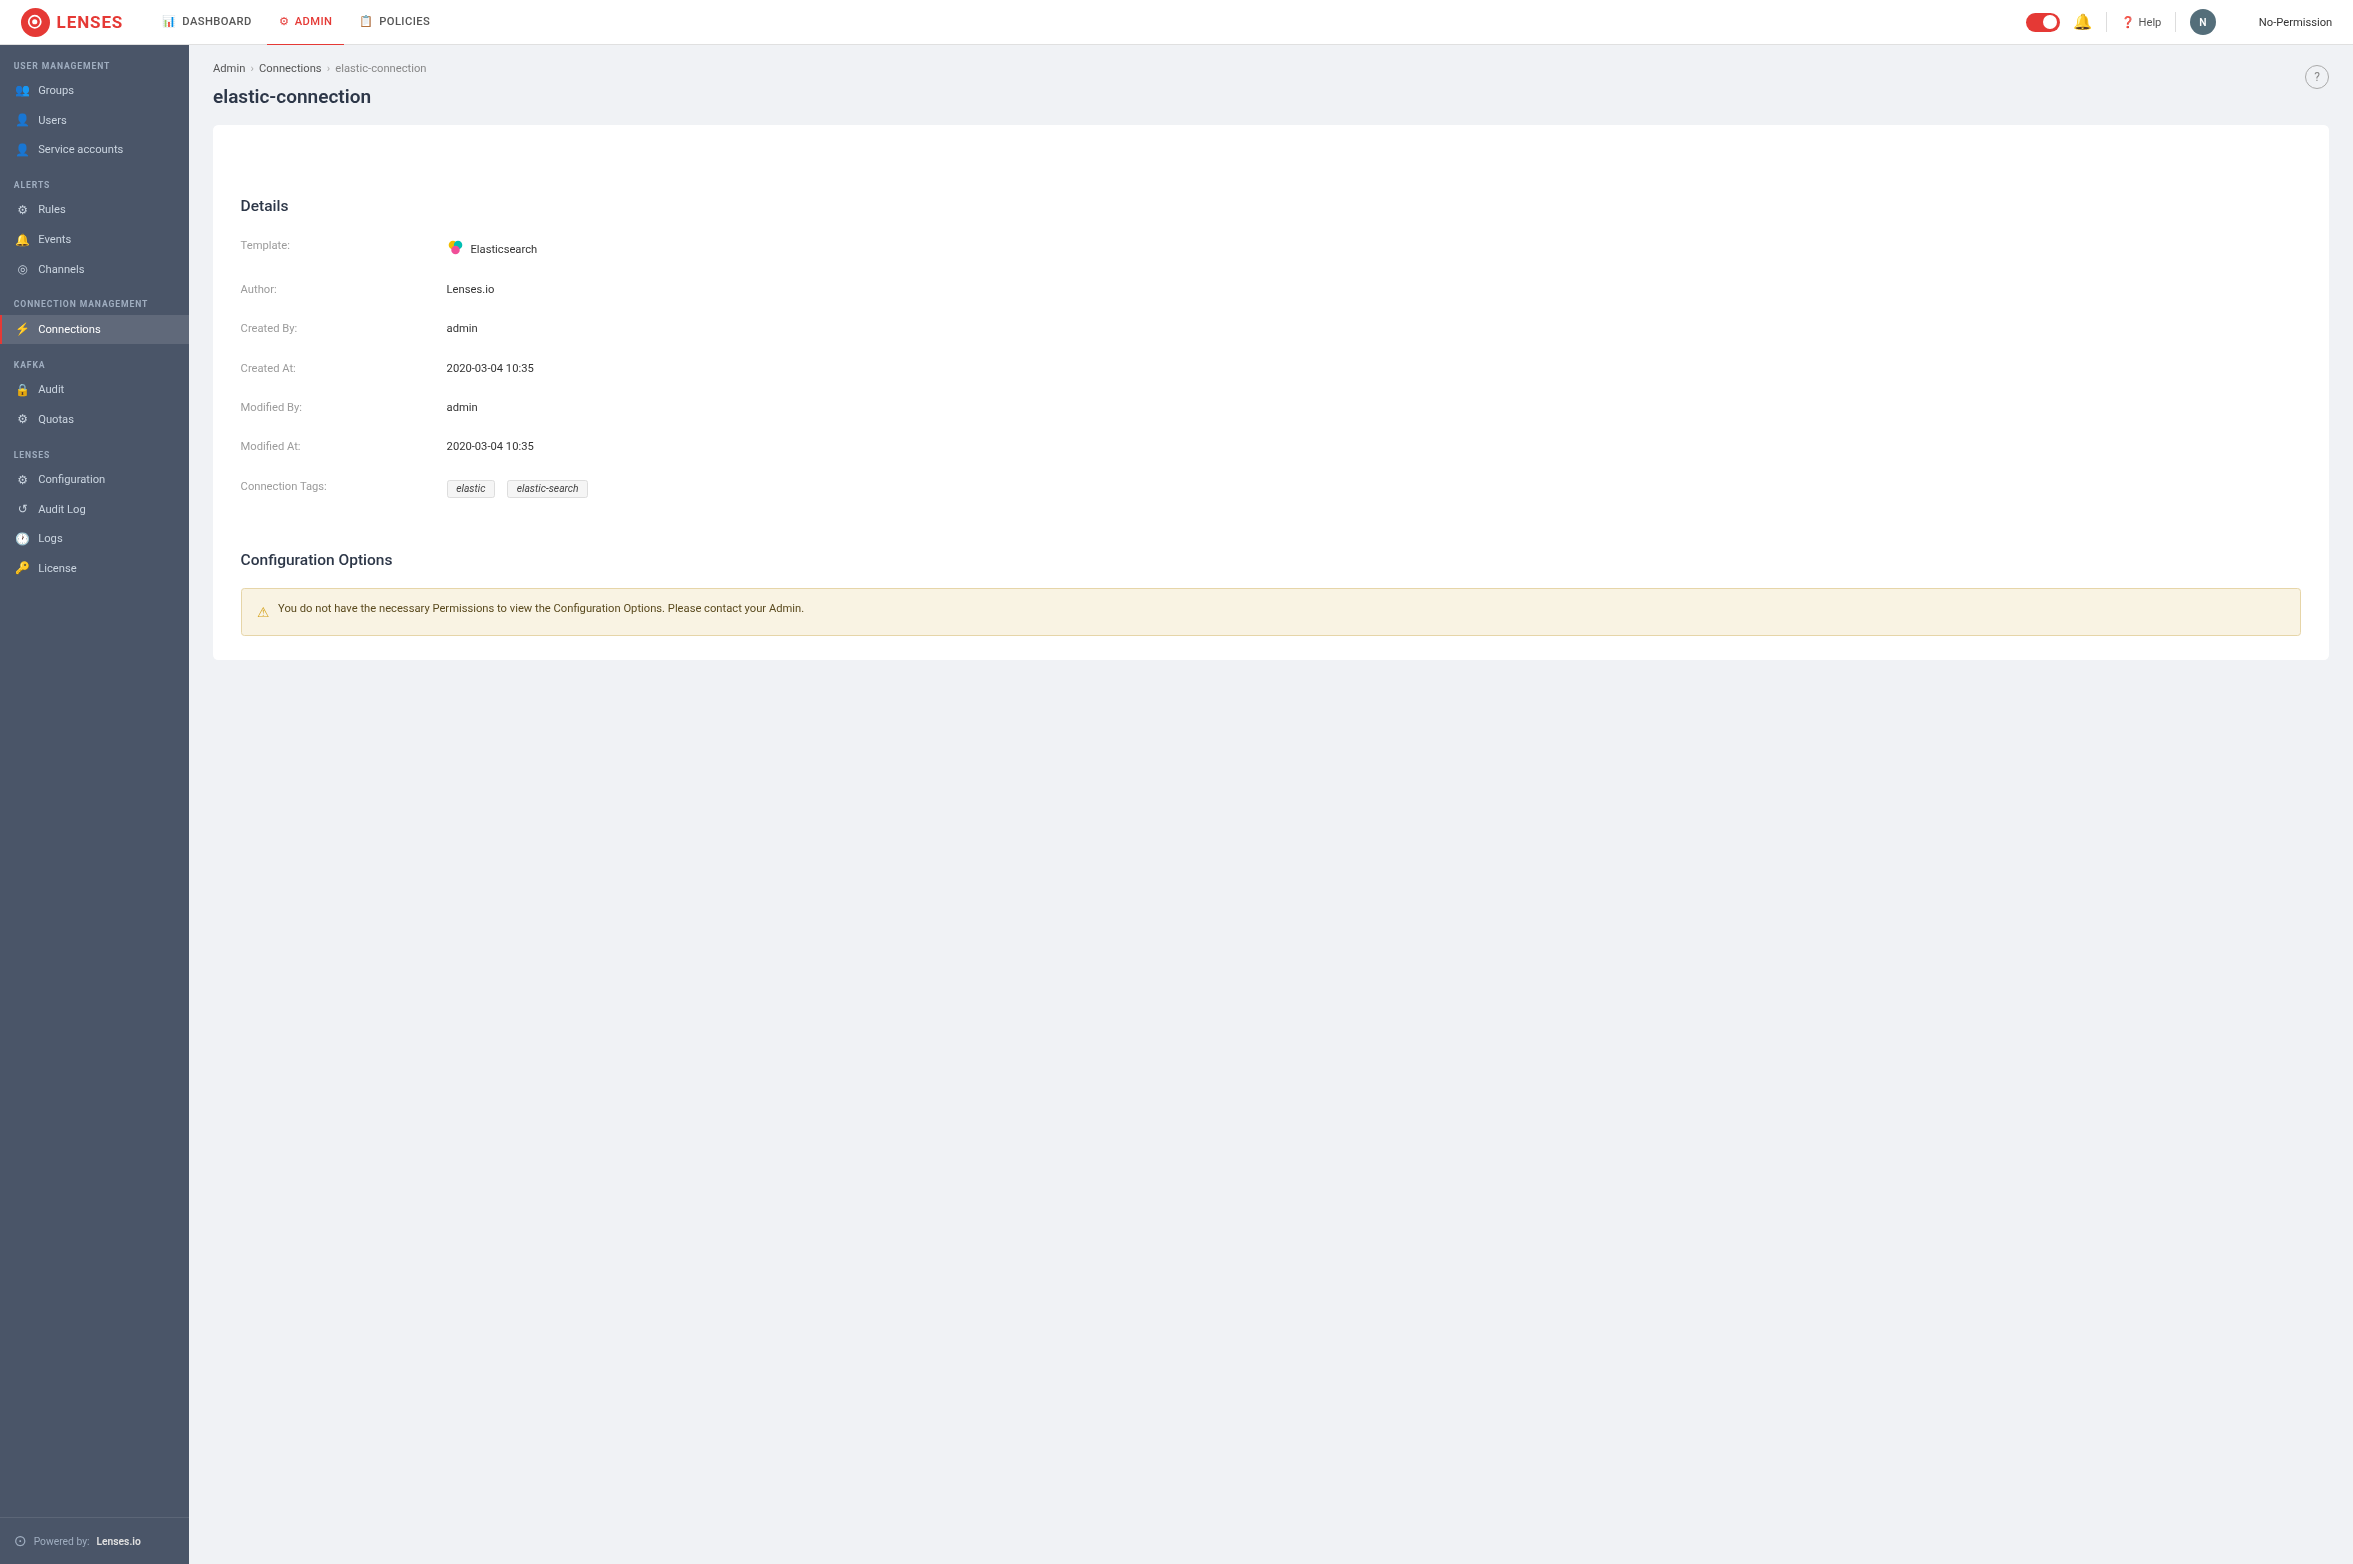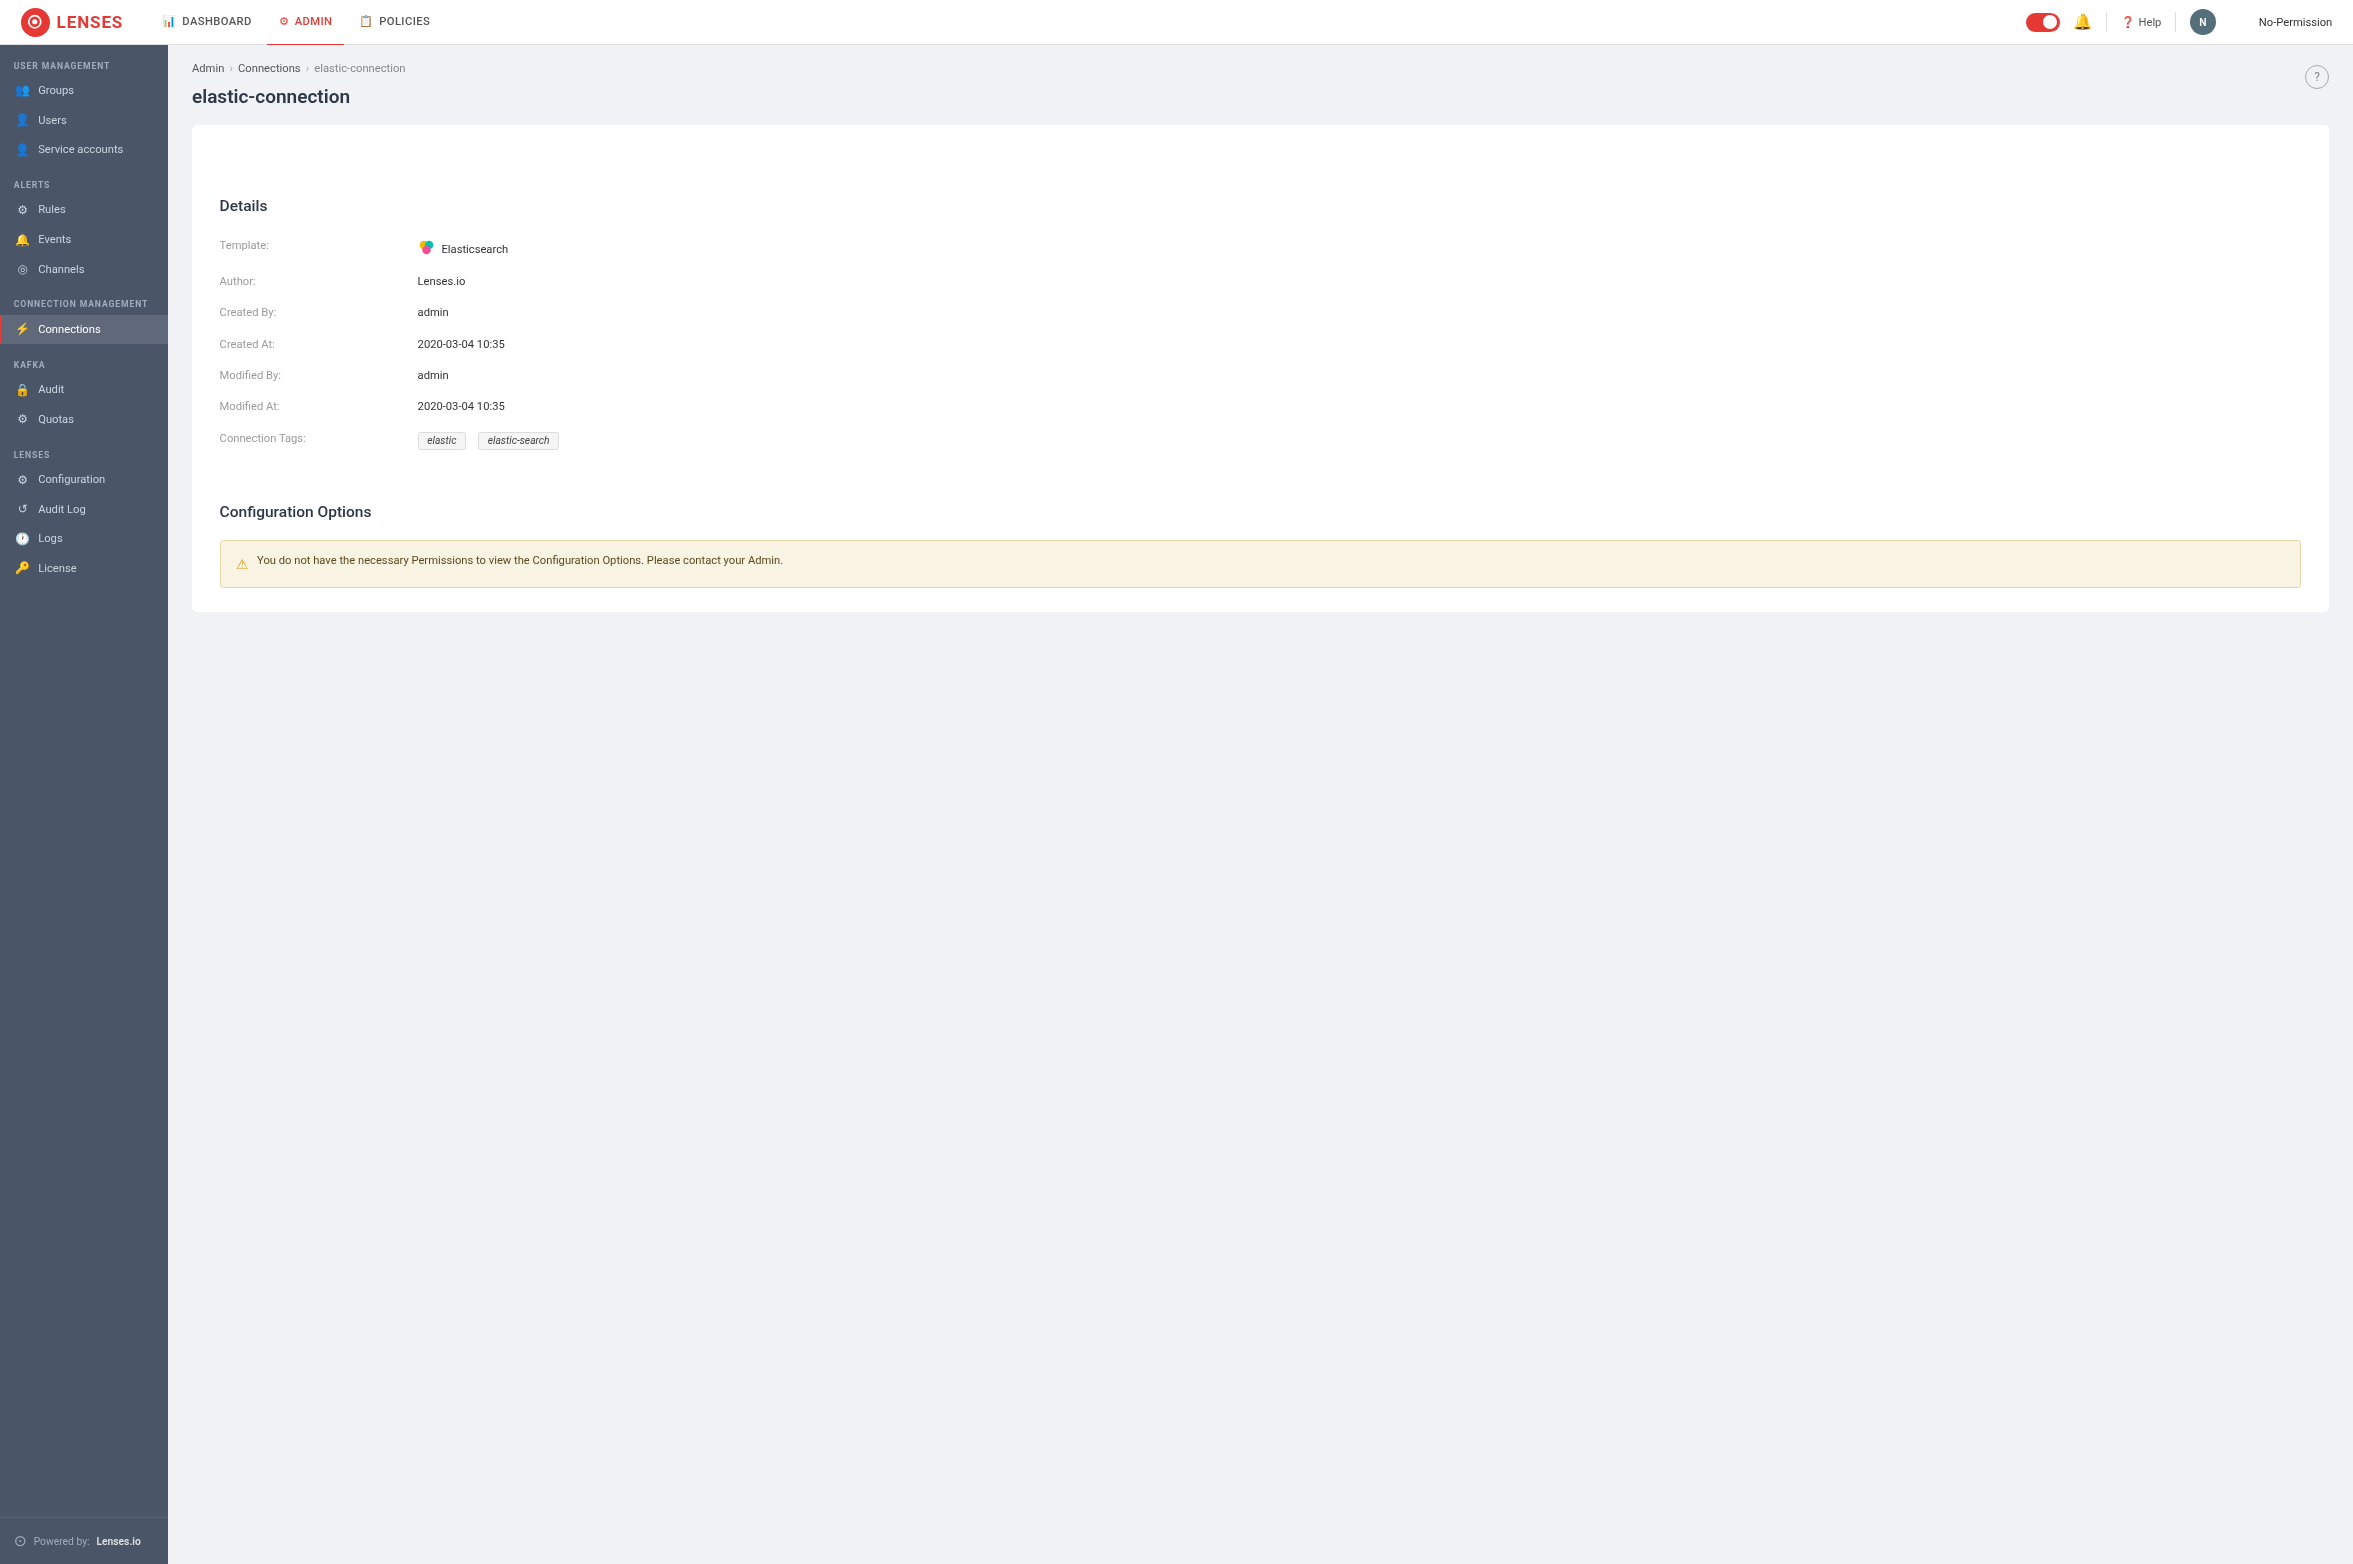--- a/index.html
+++ b/index.html
@@ -121,21 +121,21 @@
 
     
     .body-layout {
       display: flex;
       flex: 1;
       overflow: hidden;
     }
 
     
     .sidebar {
-      width: 168px;
+      width: 189px;
       background: #4a5568;
       flex-shrink: 0;
       overflow-y: auto;
       display: flex;
       flex-direction: column;
     }
     .sidebar-section-label {
       font-size: 8.6px;
       font-weight: 700;
       color: #a0aec0;
@@ -224,21 +224,21 @@
       font-weight: 500;
       color: #2d3748;
       margin-bottom: 19px;
       margin-top: 48px;
     }
 
     
     .details-grid {
       display: grid;
       grid-template-columns: 190px 1fr;
-      gap: 8px;
+      gap: 16px;
     }
     .detail-label {
       color: #9b9b9b;
       font-size: 11.2px;
       padding: 5.2px 0;
     }
     .detail-value {
       color: #333;
       font-size: 11.2px;
       padding: 5.2px 0;

